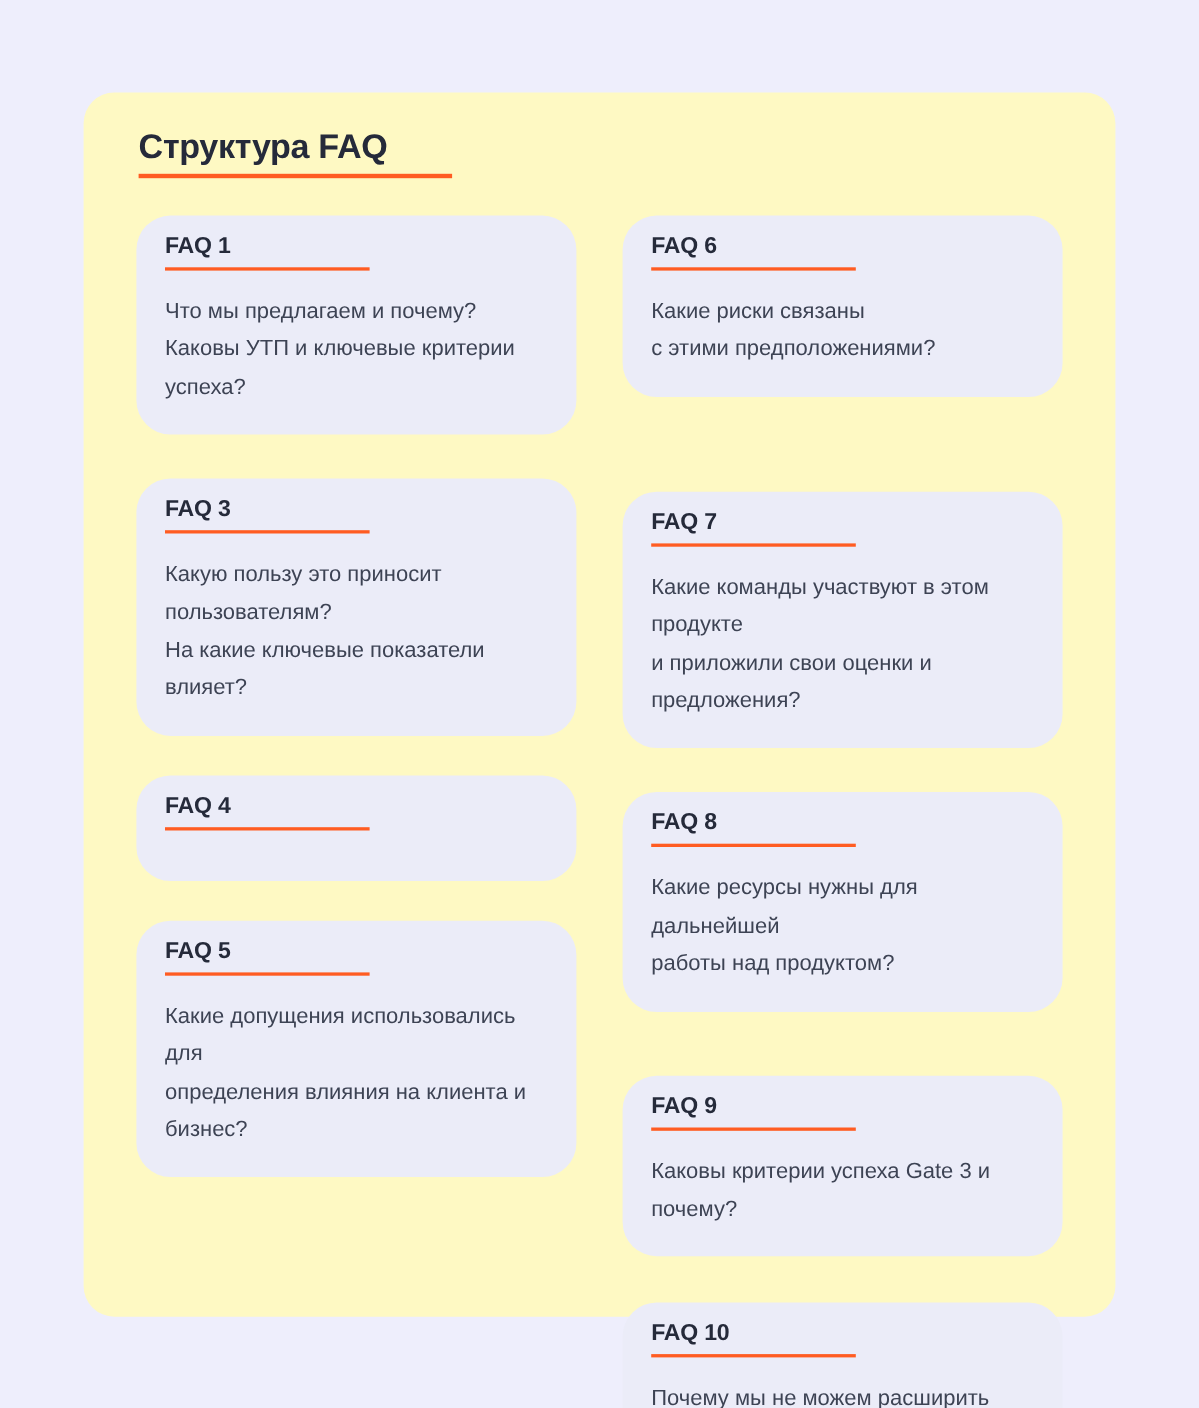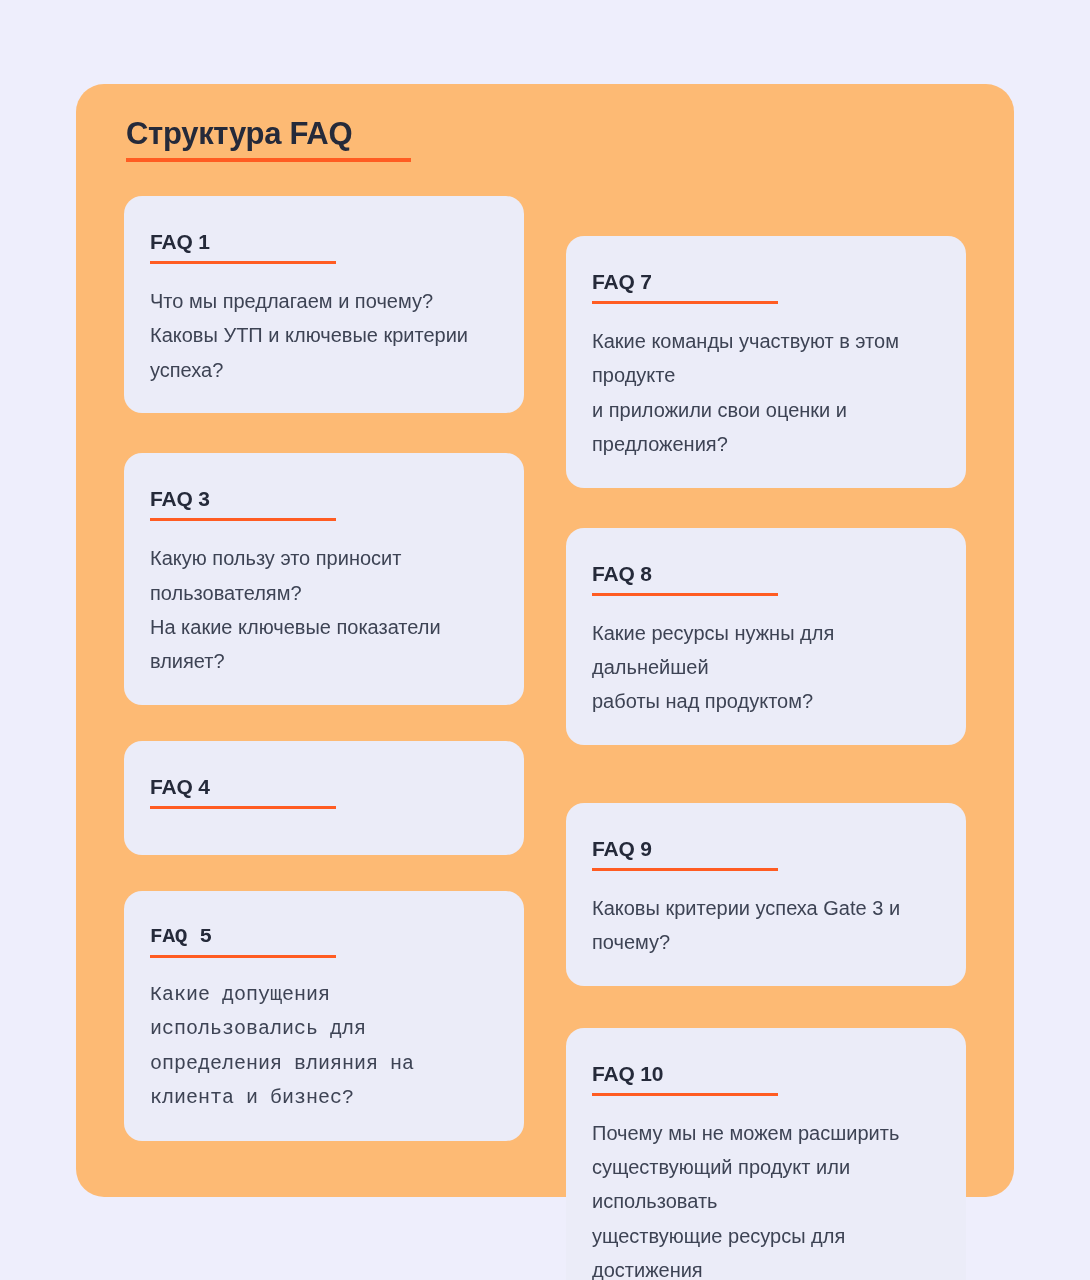--- a/index.html
+++ b/index.html
@@ -12,21 +12,21 @@
     background: #eeeefc;
     font-family: "Liberation Sans", sans-serif;
     overflow: hidden;
   }
   .page {
     position: absolute;
     left: 76px;
     top: 84px;
     width: 938px;
     height: 1113px;
-    background: #fdba74;
+    background: #fef9c3;
     border-radius: 28px;
     box-sizing: border-box;
   }
   .title-wrap {
     position: absolute;
     left: 48px;
     top: 32px;
   }
   .title {
     font-size: 31px;
@@ -51,23 +51,23 @@
     display: flex;
     gap: 42px;
   }
   .col {
     width: 400px;
     display: flex;
     flex-direction: column;
   }
   .card {
     background: #ebecf8;
-    border-radius: 18px;
+    border-radius: 31px;
     box-sizing: border-box;
-    padding: 34px 26px 26px 26px;
+    padding: 16px 26px 26px 26px;
     margin-bottom: 26px;
   }
   .card-head {
     font-size: 21px;
     font-weight: bold;
     color: #252a3a;
     letter-spacing: -0.2px;
     display: inline-block;
     padding-bottom: 7px;
   }
@@ -106,30 +106,36 @@
       <div class="card" style="margin-top:14px;">
         <div class="card-head">FAQ 3</div>
         <div class="card-rule"></div>
         <div class="card-body">Какую пользу это приносит пользователям?
 На какие ключевые показатели влияет?</div>
       </div>
       <div class="card" style="margin-top:10px;">
         <div class="card-head">FAQ 4</div>
         <div class="card-rule"></div>
       </div>
-      <div class="card" style="margin-top:10px;font-family:Liberation Mono, monospace;">
+      <div class="card" style="margin-top:10px;">
         <div class="card-head">FAQ 5</div>
         <div class="card-rule"></div>
         <div class="card-body">Какие допущения использовались для
 определения влияния на клиента и бизнес?</div>
       </div>
     </div>
 
     <div class="col">
-      <div class="card" style="margin-top:40px;">
+      <div class="card" style="margin-top:0;">
+        <div class="card-head">FAQ 6</div>
+        <div class="card-rule"></div>
+        <div class="card-body">Какие риски связаны
+с этими предположениями?</div>
+      </div>
+      <div class="card" style="margin-top:60px;">
         <div class="card-head">FAQ 7</div>
         <div class="card-rule"></div>
         <div class="card-body">Какие команды участвуют в этом продукте
 и приложили свои оценки и предложения?</div>
       </div>
       <div class="card" style="margin-top:14px;">
         <div class="card-head">FAQ 8</div>
         <div class="card-rule"></div>
         <div class="card-body">Какие ресурсы нужны для дальнейшей
 работы над продуктом?</div>

